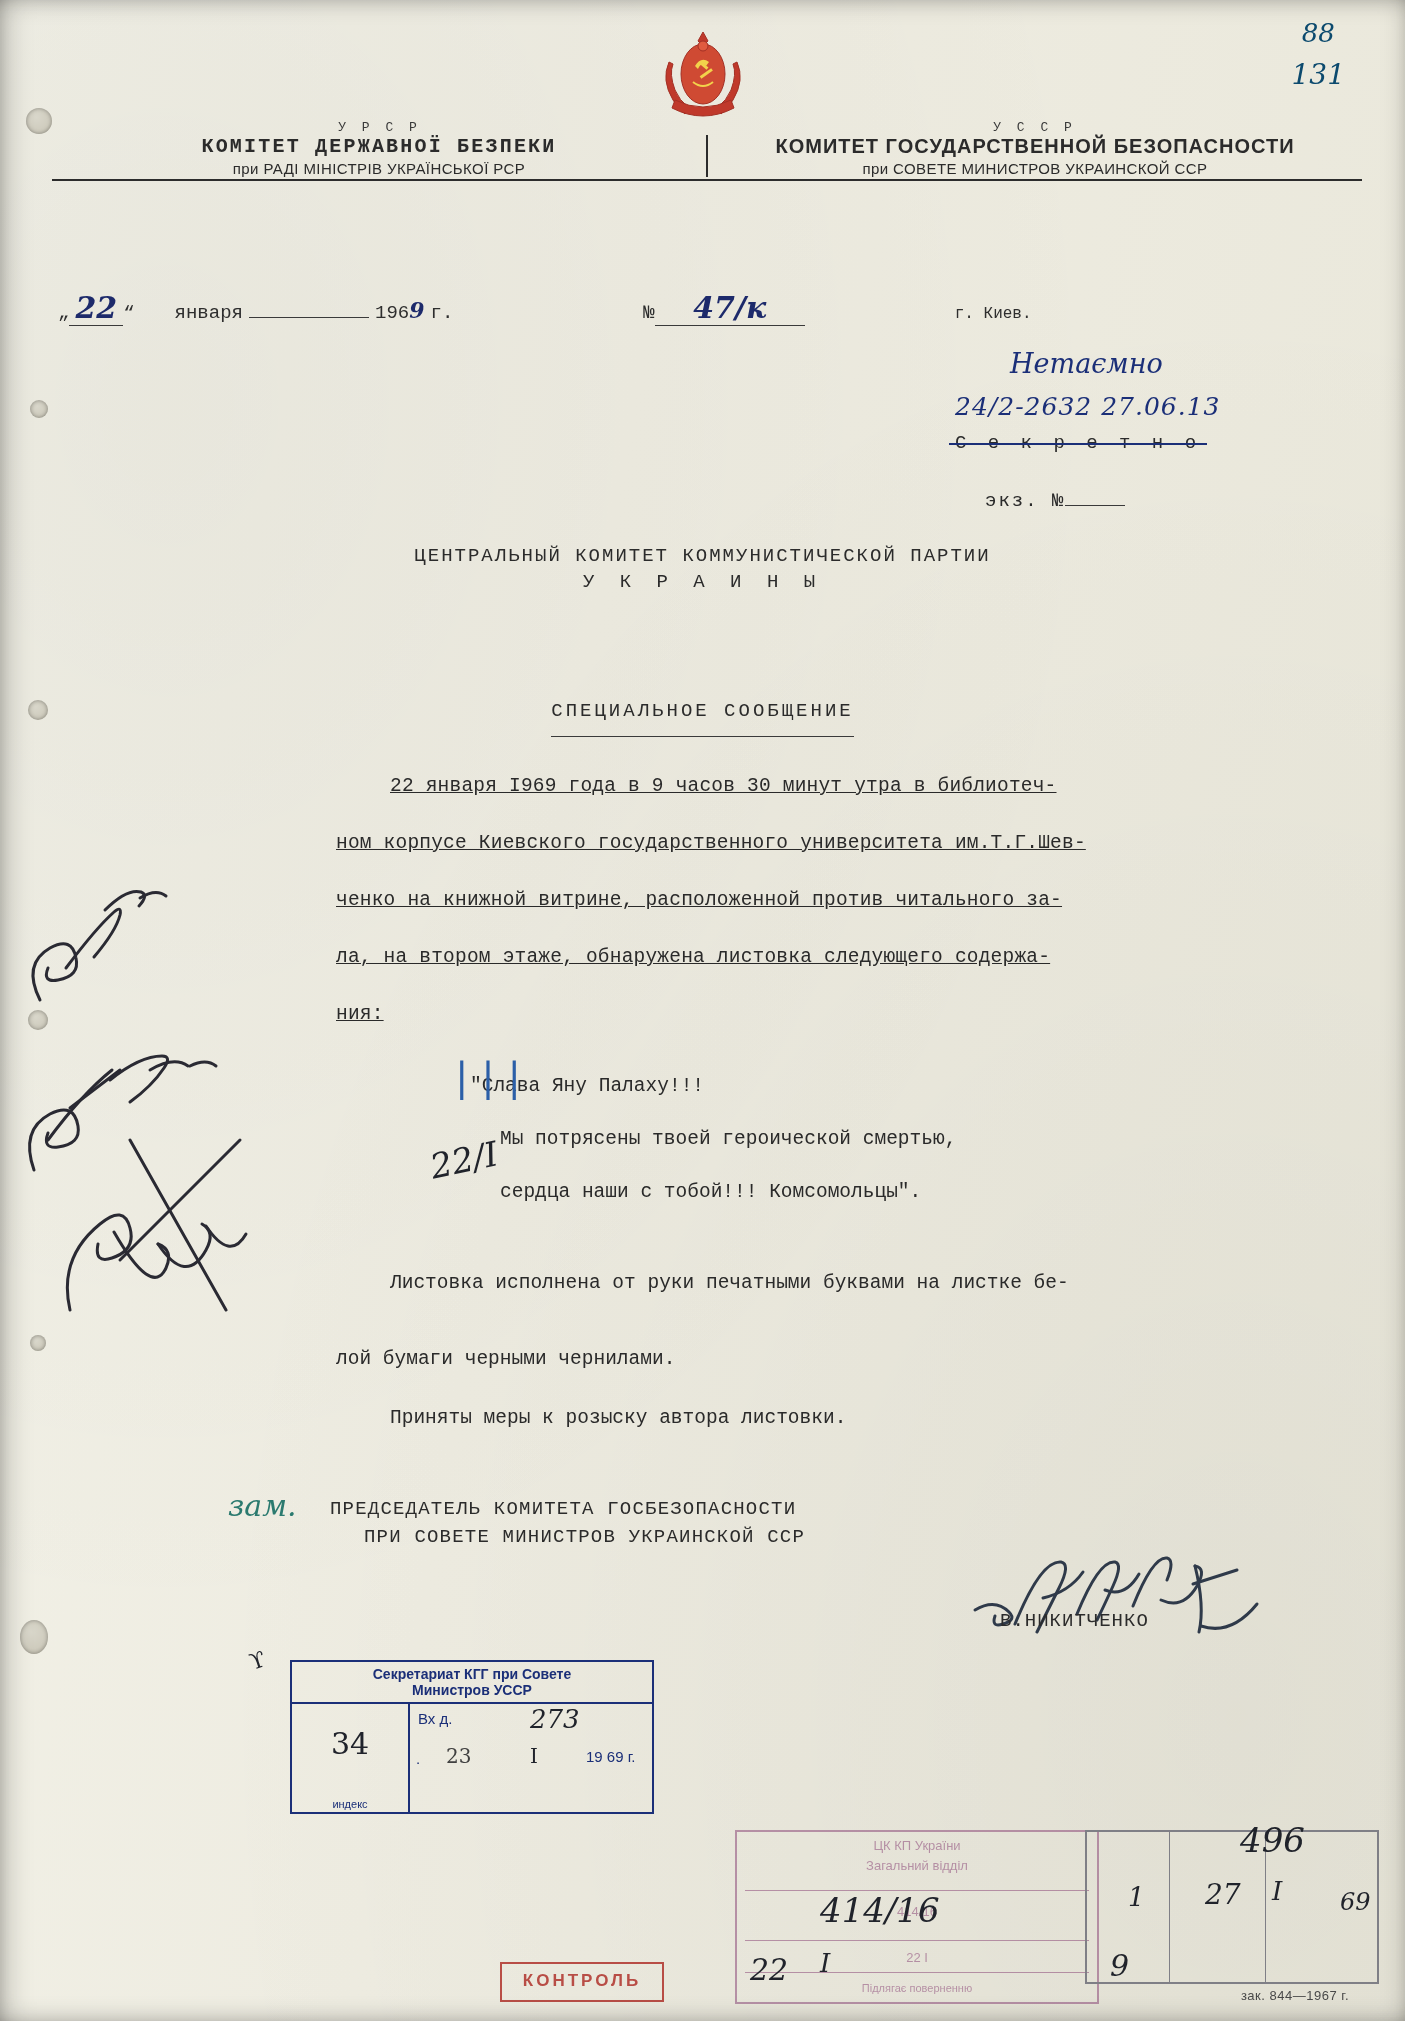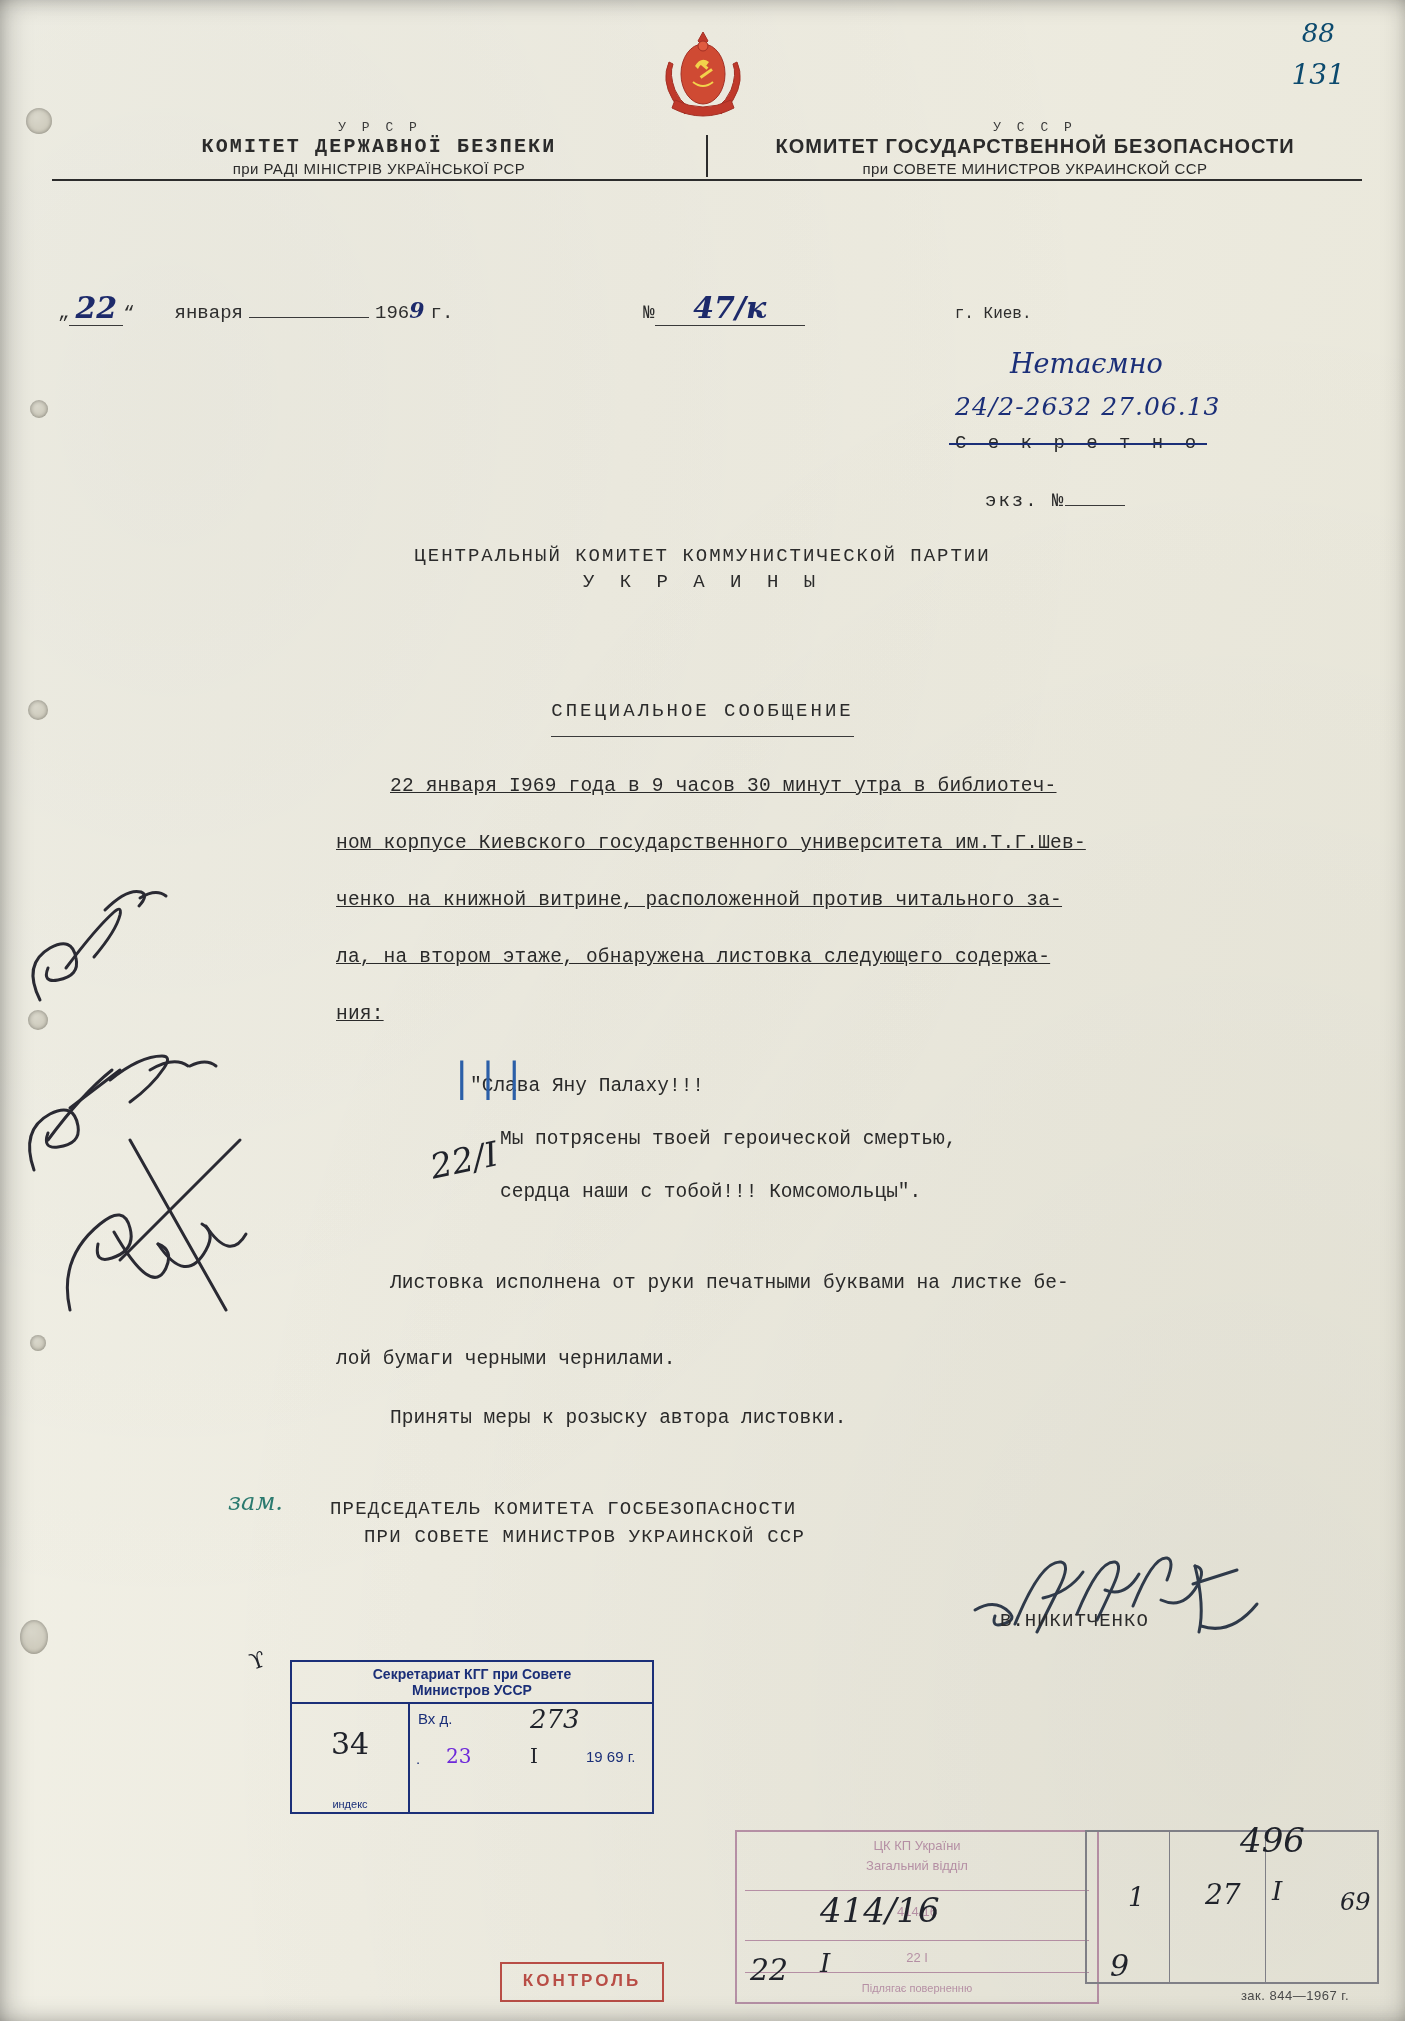--- a/index.html
+++ b/index.html
@@ -102,21 +102,21 @@
   .stamp1{left:290px;top:1660px;width:360px;height:150px;}
   .stamp1 .t{text-align:center;font-size:14px;font-weight:bold;line-height:16px;padding-top:4px;border-bottom:2px solid #1b2f78;height:36px;}
   .stamp1 .cols{display:flex;height:110px;}
   .stamp1 .c1{width:116px;border-right:2px solid #1b2f78;position:relative;}
   .stamp1 .c2{flex:1;position:relative;}
   .stamp1 .idx{position:absolute;bottom:4px;left:0;right:0;text-align:center;font-size:11px;}
   .stamp1 .num{position:absolute;top:22px;left:0;right:0;text-align:center;font-size:30px;font-family:"DejaVu Serif",serif;color:#20232b;}
   .stamp1 .vx{position:absolute;top:6px;left:8px;font-size:15px;}
   .stamp1 .vxnum{position:absolute;top:0px;left:120px;font-size:26px;font-family:"DejaVu Serif",serif;color:#20232b;font-style:italic;}
   .stamp1 .dt{position:absolute;top:46px;left:6px;font-size:15px;}
-  .stamp1 .dtday{position:absolute;top:40px;left:36px;font-size:20px;font-family:"DejaVu Serif",serif;color:#6d28d9;}
+  .stamp1 .dtday{position:absolute;top:40px;left:36px;font-size:20px;font-family:"DejaVu Serif",serif;color:#404040;}
   .stamp1 .dtmon{position:absolute;top:40px;left:120px;font-size:20px;font-family:"DejaVu Serif",serif;color:#20232b;}
   .stamp1 .dtyear{position:absolute;top:44px;left:176px;font-size:15px;}
 
   .ctrl{
     position:absolute;left:500px;top:1962px;width:160px;height:36px;
     border:2px solid #b0332c;color:#b0332c;font-family:"Liberation Sans",sans-serif;
     font-size:17px;letter-spacing:3px;text-align:center;line-height:34px;font-weight:bold;
     opacity:.85;
   }
   .stamp-red{
@@ -153,21 +153,21 @@
   .left-scrawl svg{display:block}
 
   .blue-marks{position:absolute;left:455px;top:1060px;color:#2b5fa8;font-size:40px;line-height:34px;font-family:"DejaVu Serif",serif;}
   .date-scrawl{position:absolute;left:430px;top:1140px;color:#20232b;font-family:"DejaVu Serif",serif;font-style:italic;font-size:34px;transform:rotate(-12deg);}
 
   .top-right-marks{position:absolute;right:60px;top:18px;text-align:center;color:#0c4a6e;font-family:"DejaVu Serif",serif;font-style:italic;}
   .trm1{font-size:26px;}
   .trm2{font-size:28px;margin-top:10px;}
 
   .sign-scrawl{position:absolute;left:965px;top:1540px;}
-  .zam{position:absolute;left:228px;top:1488px;font-family:"DejaVu Serif",serif;font-style:italic;font-size:24px;color:#2b7a6f;}
+  .zam{position:absolute;left:228px;top:1488px;font-family:"DejaVu Serif",serif;font-style:italic;font-size:30px;color:#2b7a6f;}
   .tick{position:absolute;left:250px;top:1648px;color:#20232b;font-family:"DejaVu Serif",serif;font-size:22px;transform:rotate(-18deg)}
 </style>
 </head>
 <body>
 
 <div class="paper"></div>
 
 <div class="punch p1"></div>
 <div class="punch p2"></div>
 <div class="punch p3"></div>

